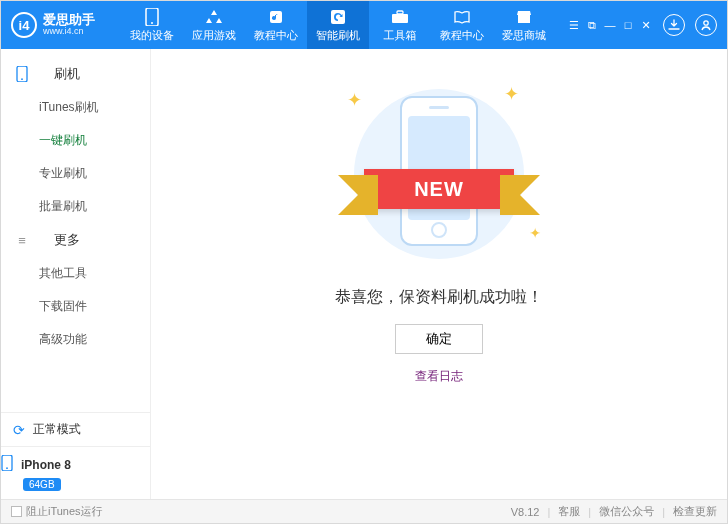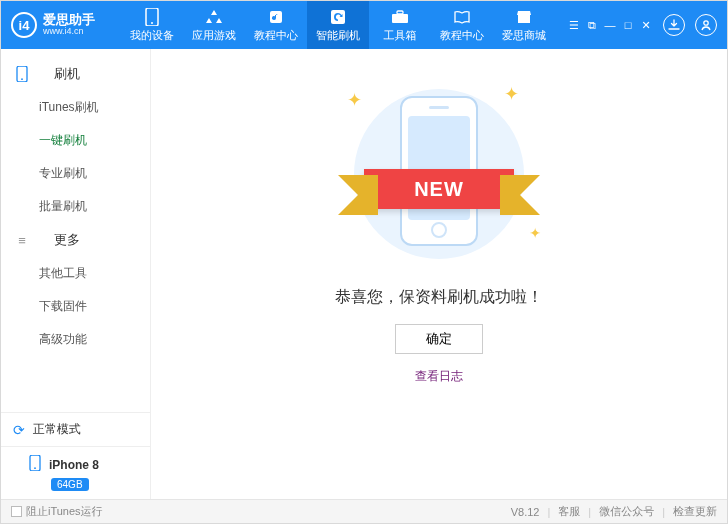--- a/index.html
+++ b/index.html
@@ -26,21 +26,21 @@
   
   .body { flex:1; display:flex; min-height:0; }
   .sidebar { width:150px; border-right:1px solid #eee; display:flex; flex-direction:column; }
   .side-scroll { flex:1; padding-top:8px; overflow:hidden; }
   .side-group-hdr { display:flex; align-items:center; gap:25px; padding:8px 14px; color:#333; font-size:13px; }
   .side-group-hdr .gicon { width:14px; height:14px; display:flex; align-items:center; justify-content:center; color:#1e8bf5; }
   .side-item { padding:8px 14px 8px 38px; font-size:12px; color:#555; cursor:pointer; }
   .side-item.active { color:#15803d; }
   .side-status { border-top:1px solid #eee; padding:8px 12px; display:flex; align-items:center; gap:8px; font-size:12px; cursor:pointer; }
   .side-status .sicon { color:#1e8bf5; font-size:14px; }
-  .side-device { border-top:1px solid #eee; padding:8px 28px; }
+  .side-device { border-top:1px solid #eee; padding:8px 0; }
   .sd-row { display:flex; align-items:center; gap:8px; }
   .sd-row .sicon { color:#1e8bf5; }
   .sd-name { font-weight:bold; font-size:12px; }
   .sd-badge { display:inline-block; background:#1e8bf5; color:#fff; font-size:10px; padding:1px 6px; border-radius:3px; margin-left:22px; margin-top:4px; }
   .side-checks { border:2px solid #e1433f; margin:6px; padding:6px 6px; display:flex; gap:10px; font-size:11px; color:#888; }
   .chk { display:flex; align-items:center; gap:4px; cursor:pointer; }
   .chk .box { width:11px; height:11px; border:1px solid #bbb; background:#fff; }
 
   
   .main { flex:1; display:flex; flex-direction:column; align-items:center; justify-content:flex-start; padding-top:30px; }

